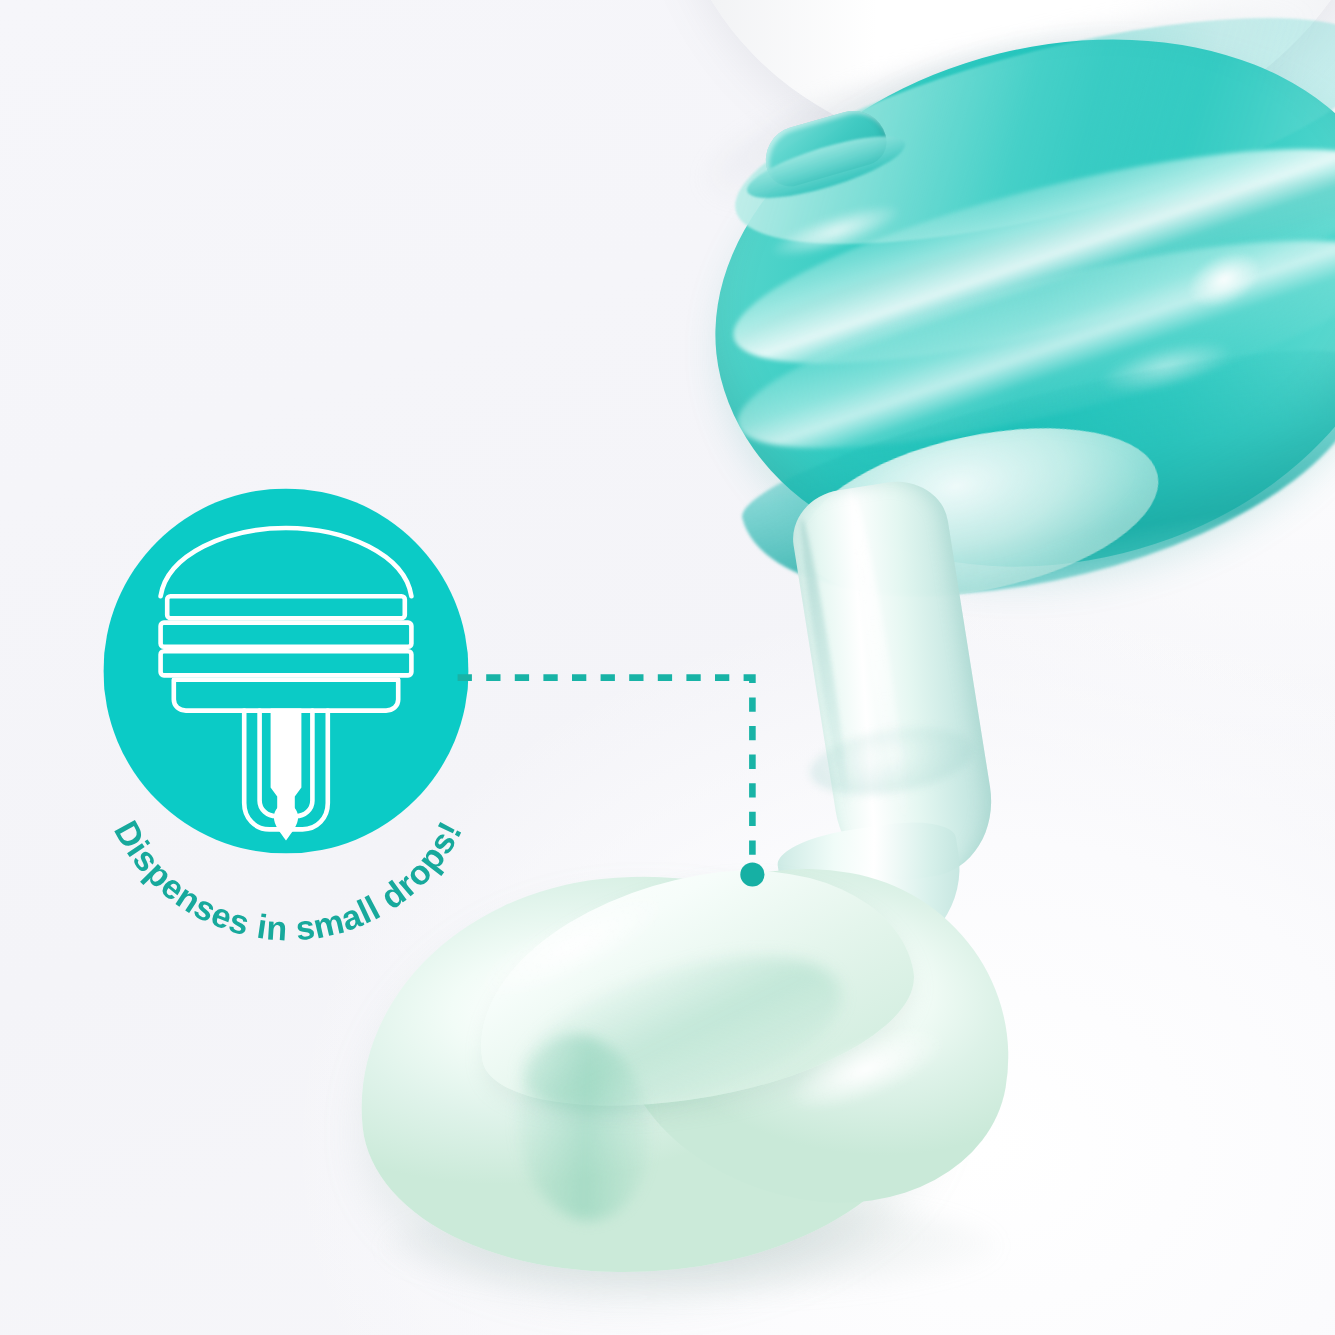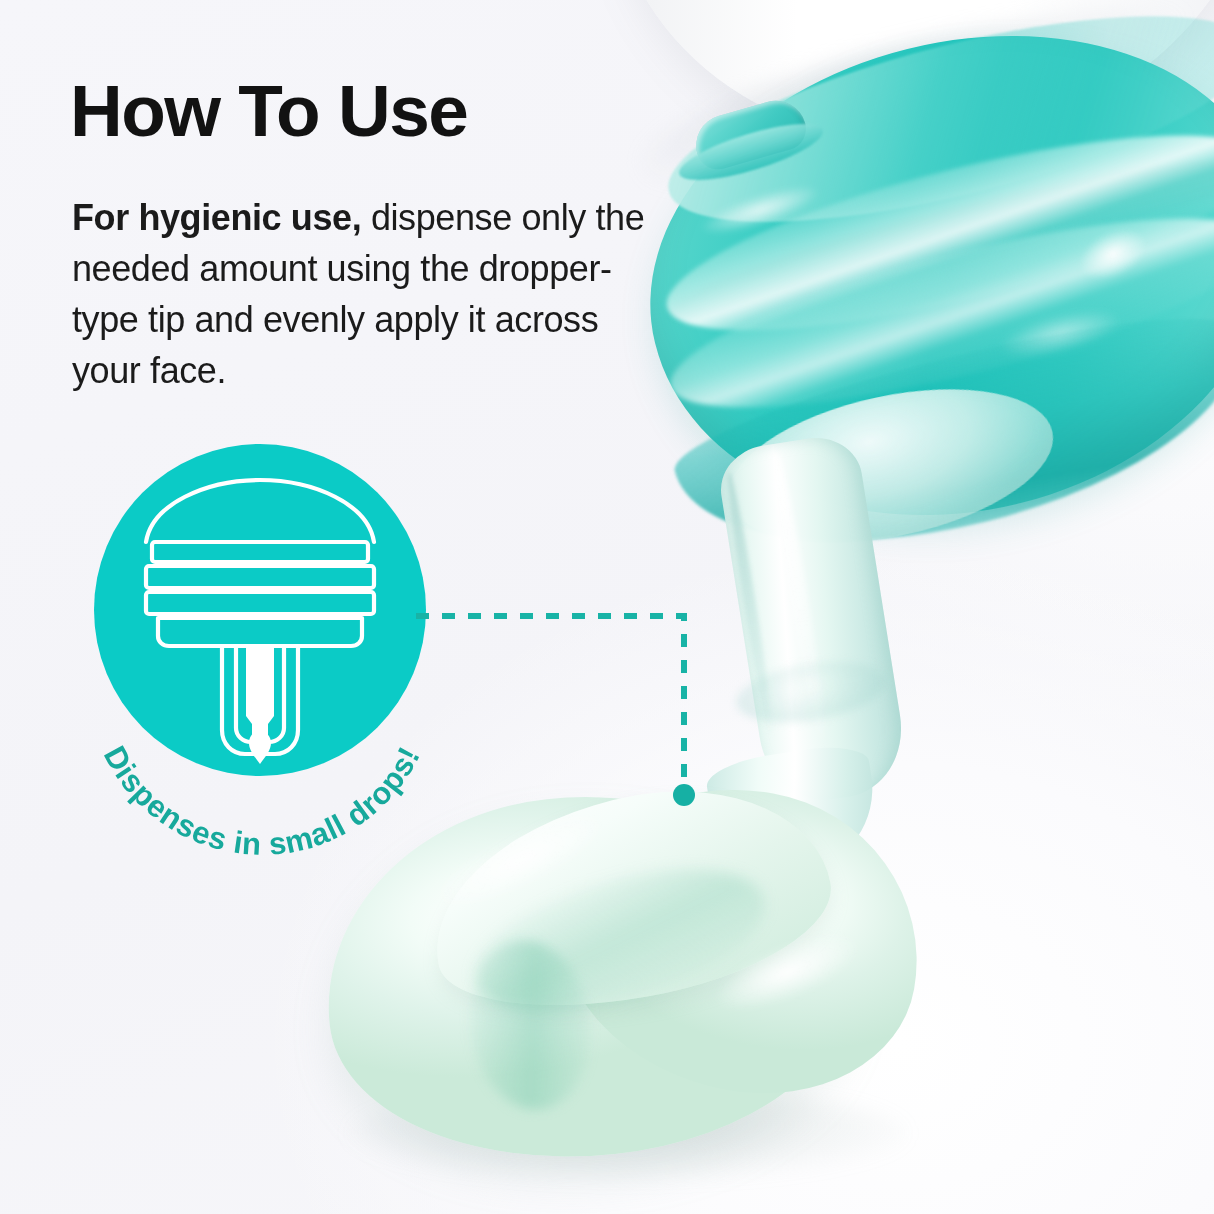--- a/index.html
+++ b/index.html
@@ -484,23 +484,21 @@
     <div class="cream-shadow"></div>
     <div class="cream-main"></div>
     <div class="cream-right"></div>
     <div class="cream-top-fold"></div>
     <div class="cream-crease"></div>
     <div class="cream-crease2"></div>
     <div class="cream-gloss-a"></div>
     <div class="cream-gloss-b"></div>
   </div>
 
-  <div class="headline">How To Use</div>
-
-  <div class="body-copy"><b>For hygienic use,</b><span> dispense only the needed amount using the dropper-type tip and evenly apply it across your face.</span></div>
+
 
   <div class="badge">
     <svg width="332" height="332" viewBox="0 0 332 332" xmlns="http://www.w3.org/2000/svg">
       <defs>
         <path id="captionArc" d="M 16,186 A 150,150 0 0 0 316,186" fill="none"></path>
       </defs>
 
       <circle cx="166" cy="166" r="166" fill="#0bcbc6"></circle>
 
       <g fill="none" stroke="#ffffff" stroke-width="4.2" stroke-linejoin="round" stroke-linecap="round">

